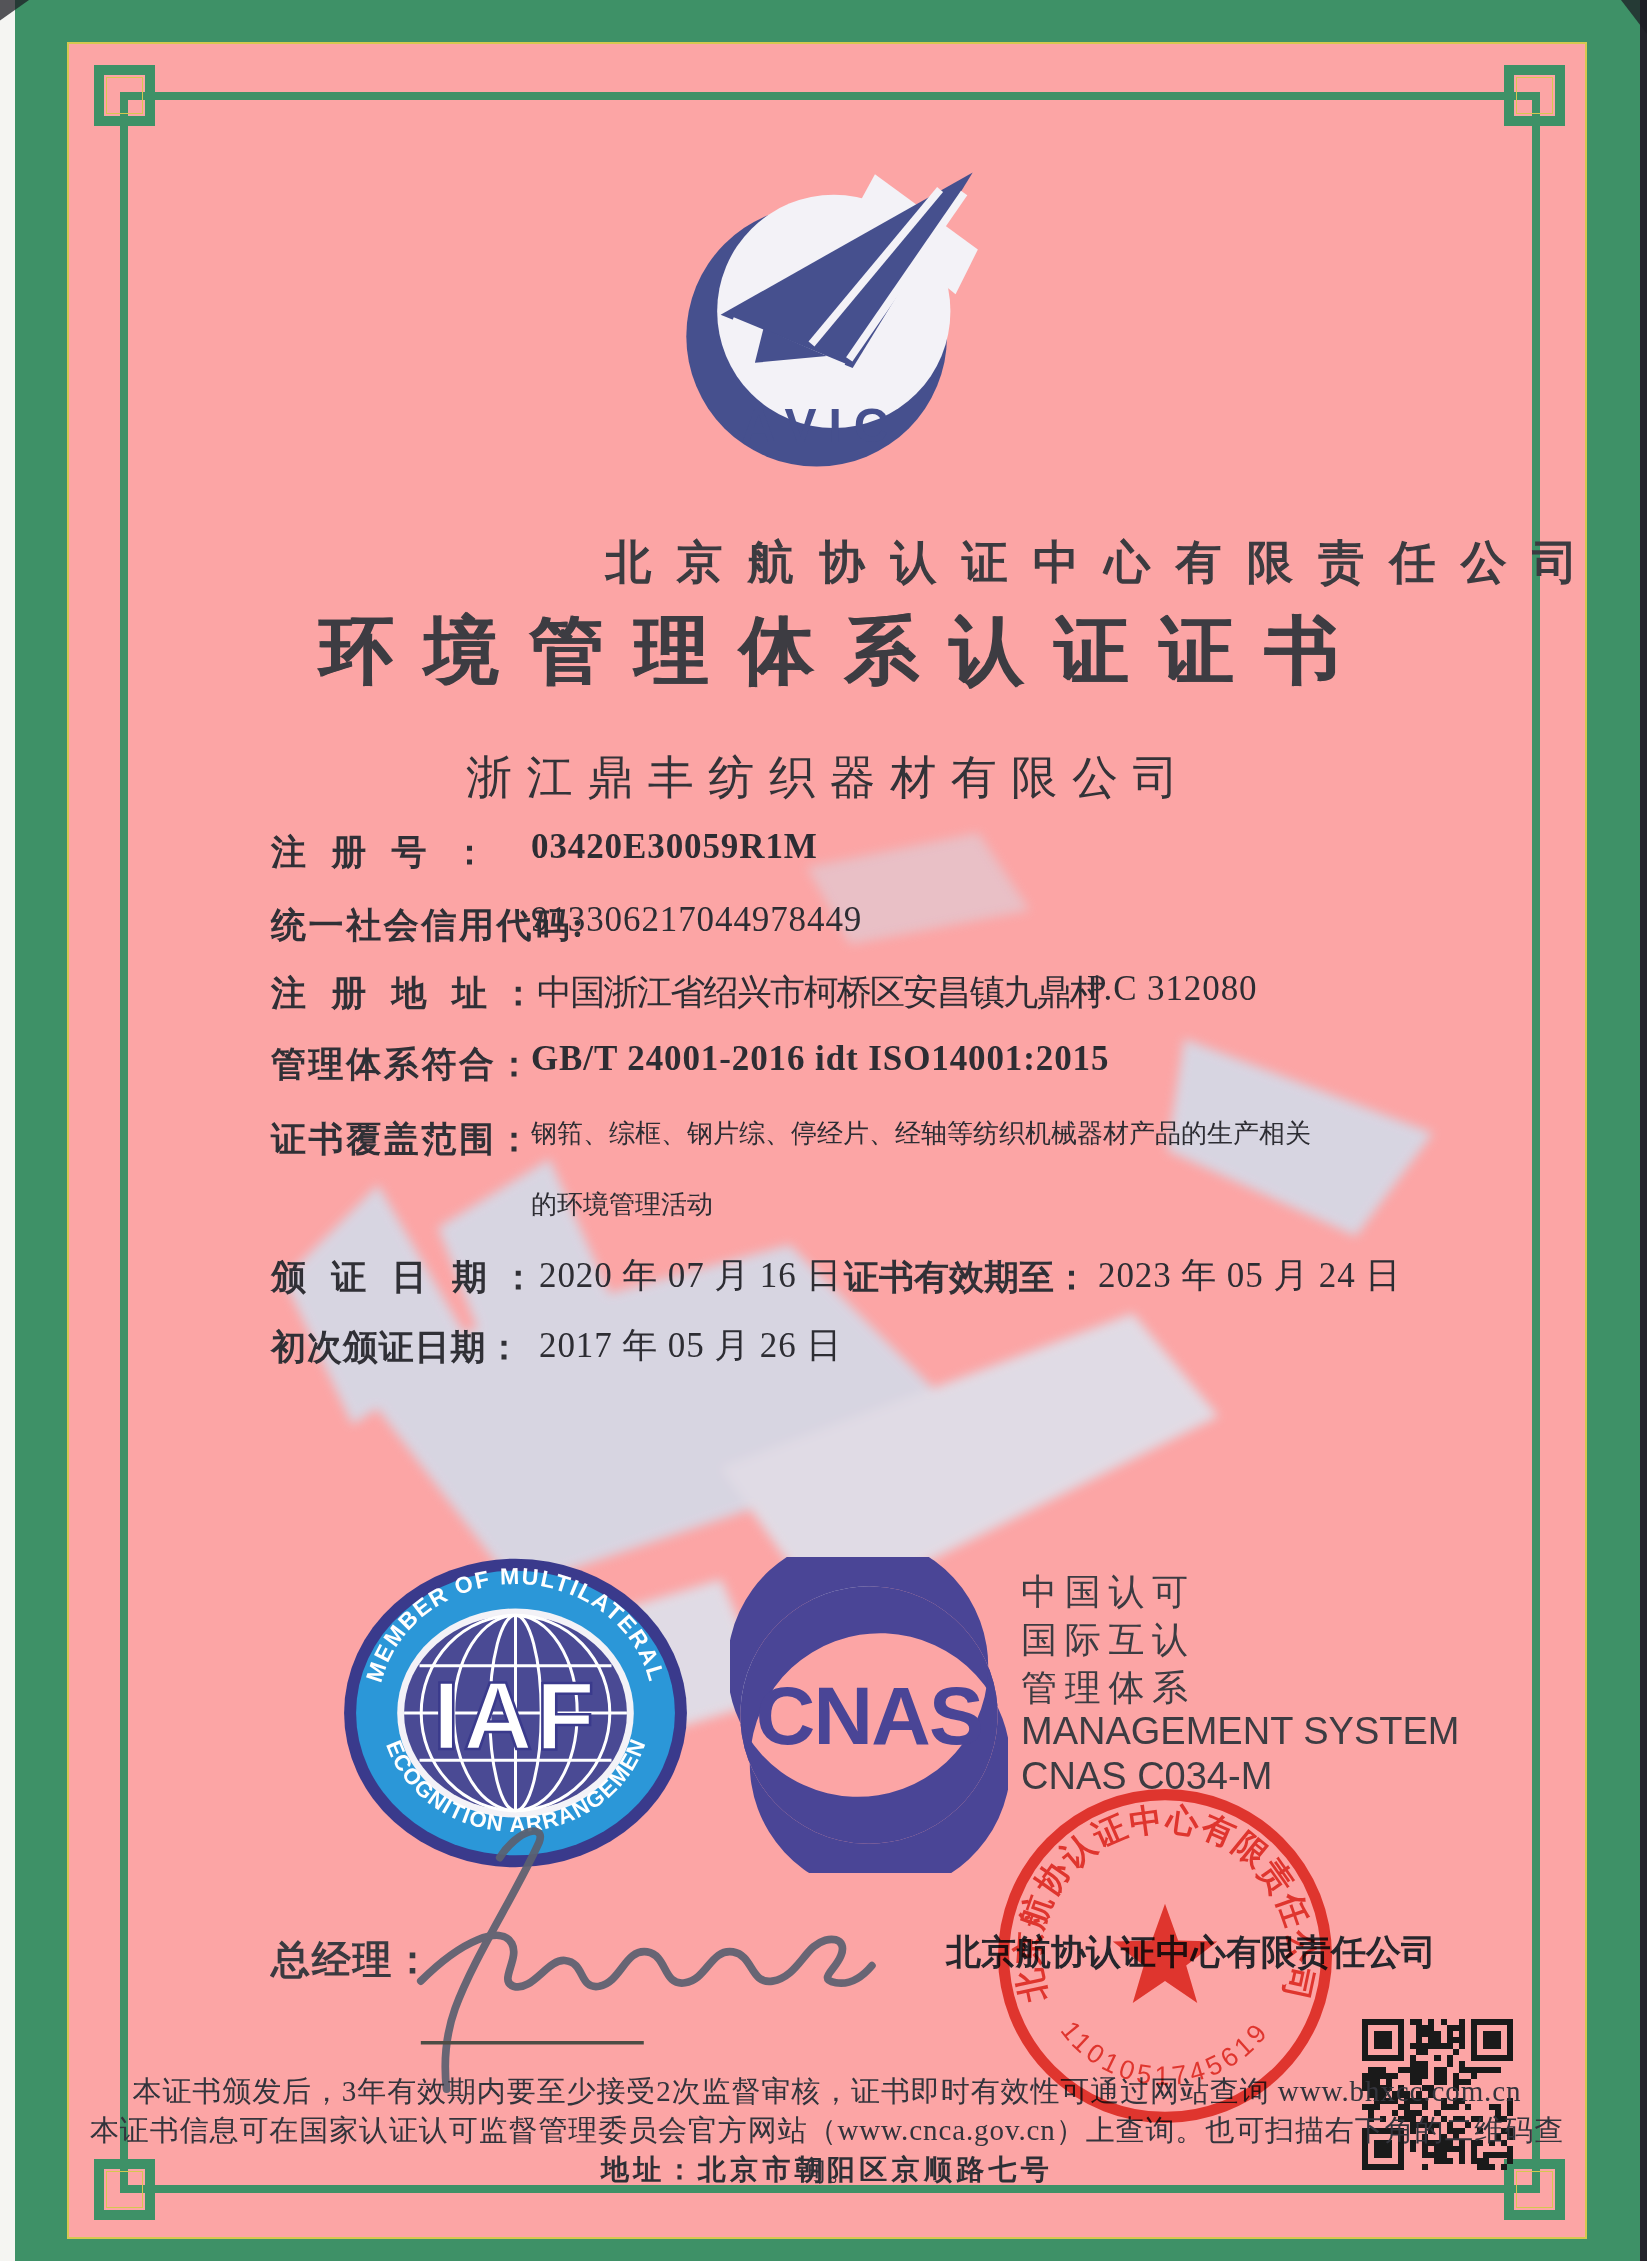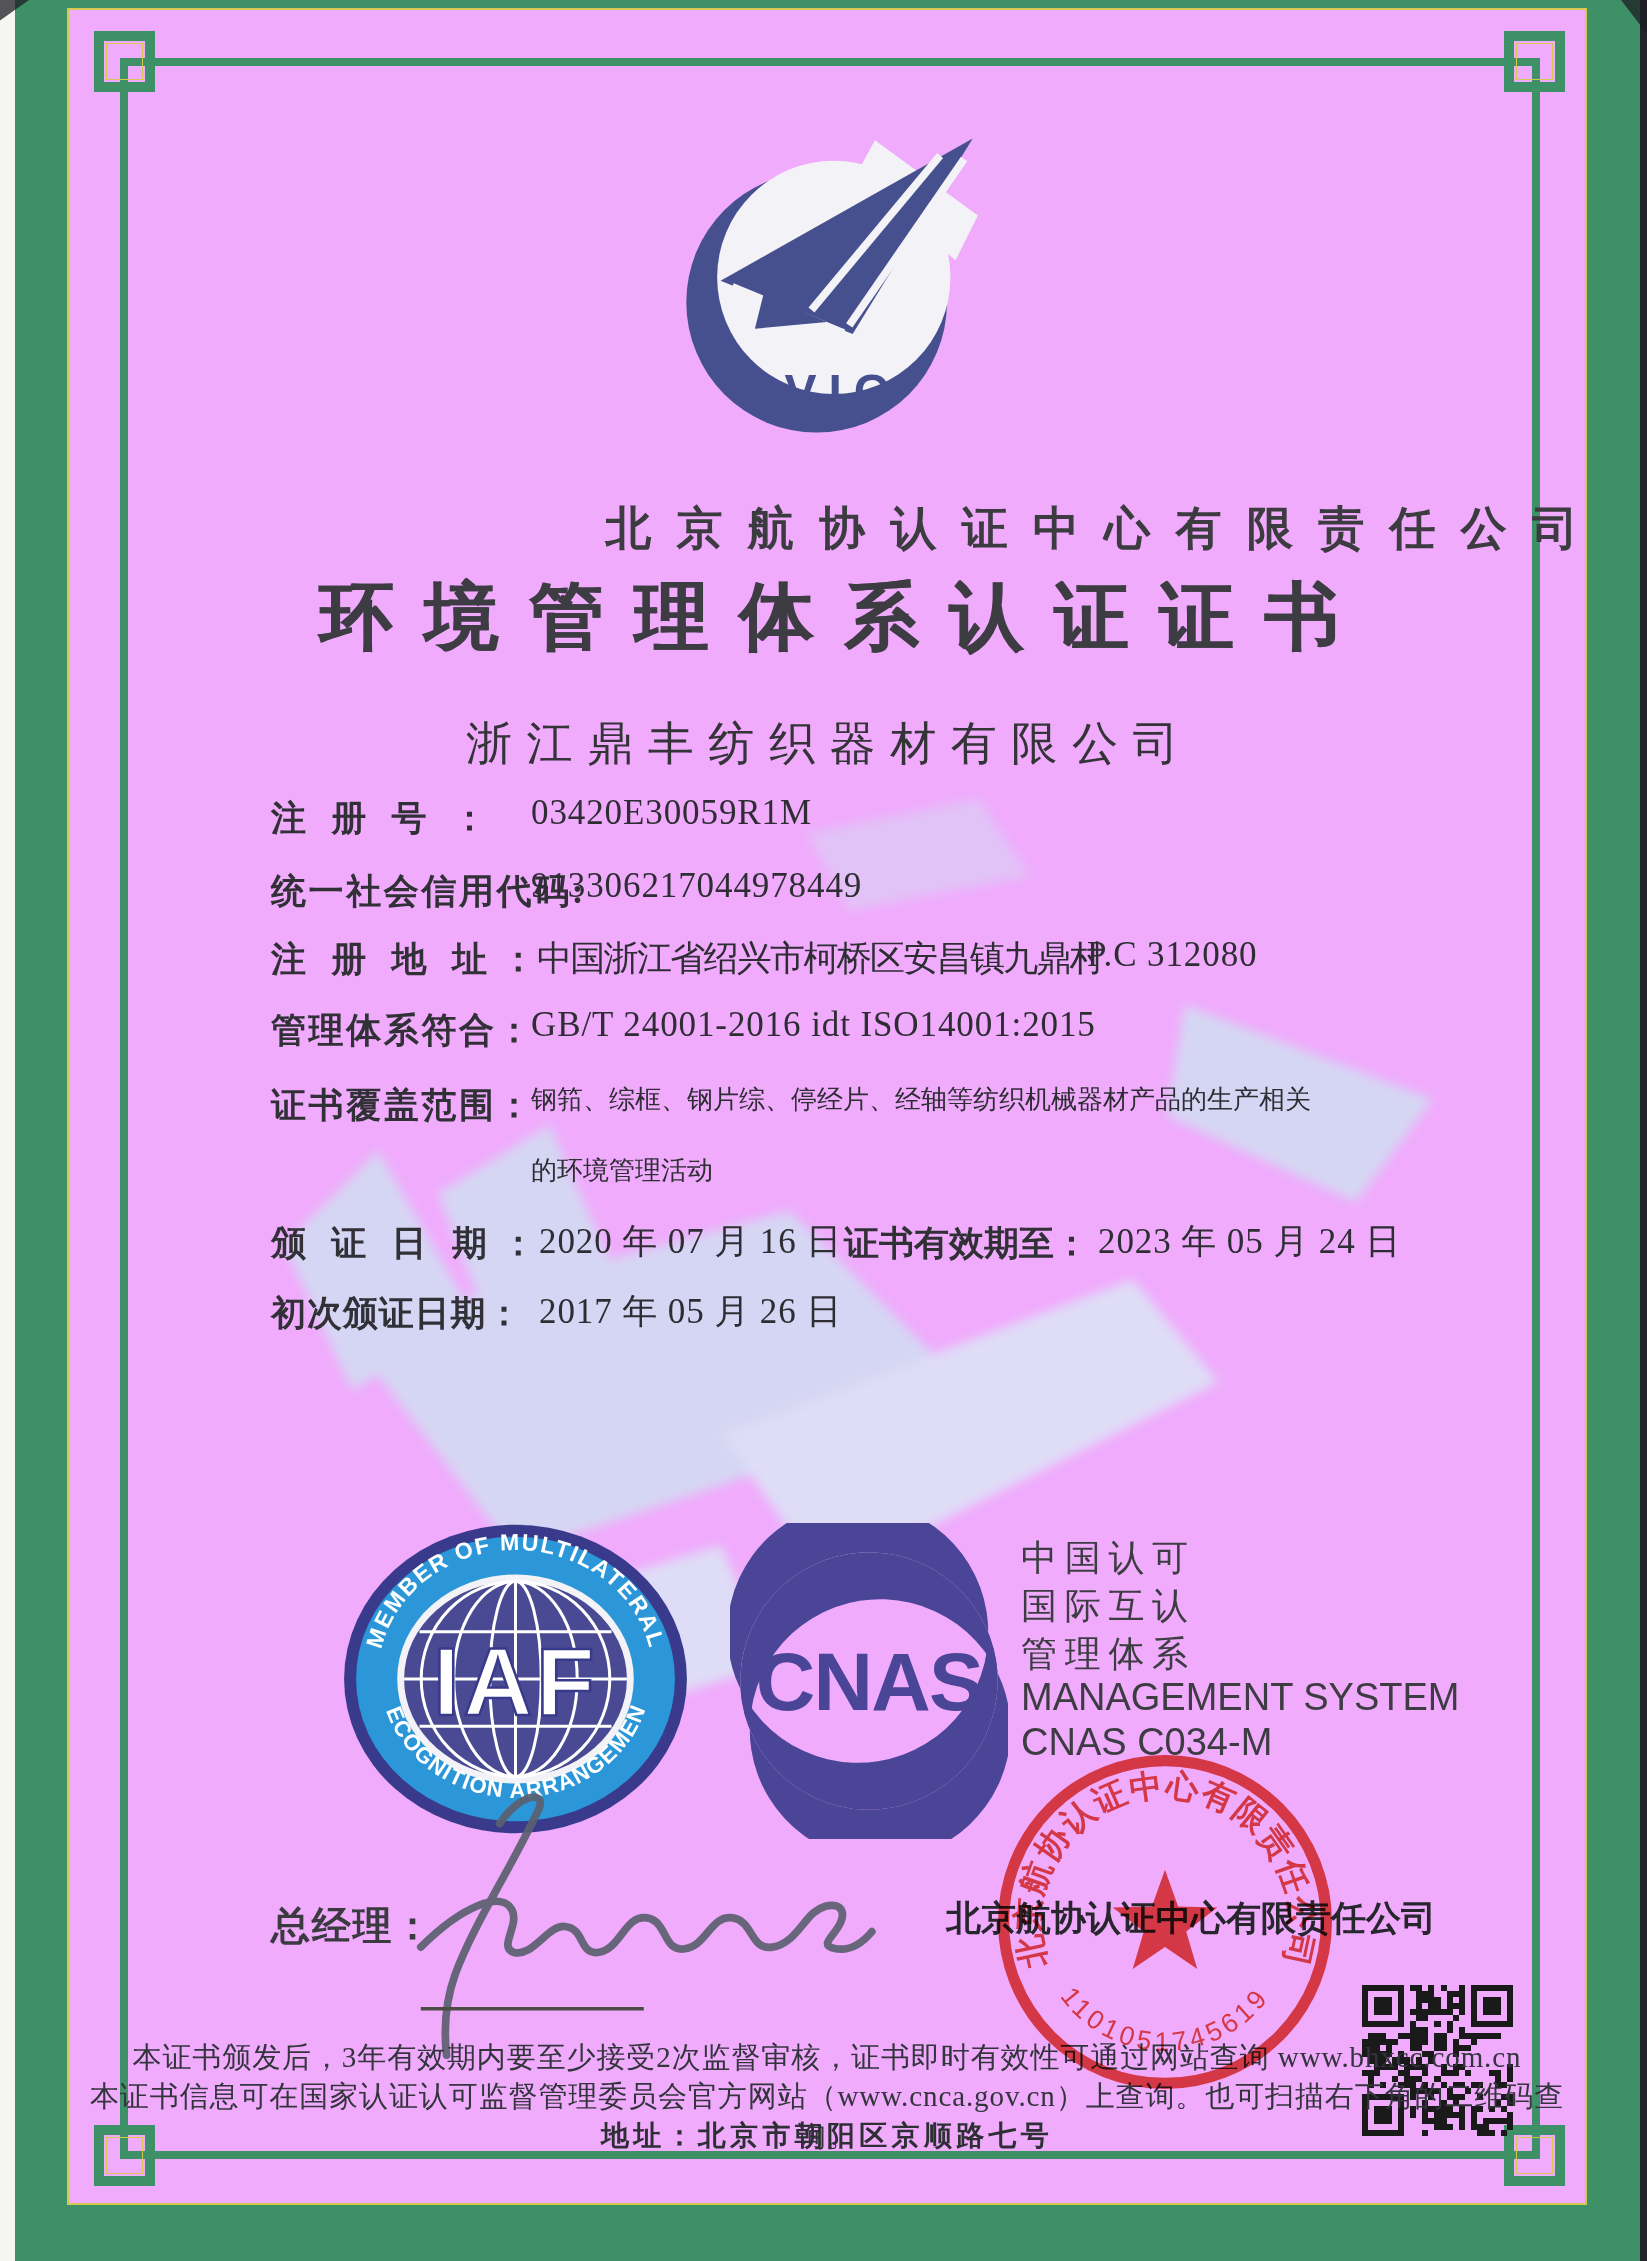--- a/index.html
+++ b/index.html
@@ -1,22 +1,22 @@
 <!DOCTYPE html>
 <html style="font-size:13.7px"><head>
 <meta charset="utf-8">
 <style>
   html,body{margin:0;padding:0;background:#666;}
   .stage{position:relative;width:1647px;height:2261px;overflow:hidden;
          background:#3E9167;font-family:"Liberation Serif","DejaVu Serif",serif;}
   .scan-strip-left{position:absolute;left:0;top:0;width:15.4px;height:100%;background:#f5f5f2;}
   .scan-strip-right{position:absolute;right:0;top:0;width:6.9px;height:100%;background:#23232a;}
   .scan-mark{position:absolute;background:#1d1d24;opacity:.75;}
-  .paper{position:absolute;left:67px;top:8px;width:1516px;height:2193px;
-         background:#f0abfc;border:2.6px solid #D5C84F;box-sizing:content-box;}
+  .paper{position:absolute;left:67px;top:42px;width:1516px;height:2193px;
+         background:#fca5a5;border:2.6px solid #D5C84F;box-sizing:content-box;}
   
   .inner-frame{position:absolute;left:51px;top:48px;right:45px;bottom:44px;
                border:8.6px solid #3E9167;pointer-events:none;}
   .corner-square{position:absolute;width:41px;height:41px;border:10.3px solid #3E9167;
                  outline:1.7px solid #D5C84F;outline-offset:-13.7px;background:transparent;}
   .cs-tl{left:25px;top:21.4px;}
   .cs-tr{left:1435px;top:21.4px;}
   .cs-bl{left:25px;top:2115px;}
   .cs-br{left:1435px;top:2115px;}
   
@@ -25,21 +25,21 @@
   .abs{position:absolute;}
   .title1{left:0;width:100%;top:488px;text-align:right;font-size:46px;font-weight:700;
           color:#3b3b40;letter-spacing:26.6px;padding-left:26.6px;box-sizing:border-box;}
   .title2{left:0;width:100%;top:558px;text-align:center;font-size:74px;font-weight:900;
           color:#3d3c42;letter-spacing:31px;padding-left:34px;box-sizing:border-box;
           text-shadow:1.3px 0 0 currentColor;}
   .company{left:0;width:100%;top:703px;text-align:center;font-size:46px;font-weight:500;
            color:#333338;letter-spacing:14.6px;padding-left:5.1px;box-sizing:border-box;}
   .lbl{font-size:35px;font-weight:700;color:#303036;letter-spacing:2.6px;white-space:pre;}
   .val{font-size:35px;color:#2d2d33;letter-spacing:0.9px;white-space:pre;}
-  .val.bold{font-weight:400;}
+  .val.bold{font-weight:700;}
   .val.small{font-size:26px;letter-spacing:0;}
   .accr-cn{font-size:36px;color:#3c3c42;letter-spacing:7.7px;text-align:center;}
   .accr-en{font-family:"Liberation Sans","DejaVu Sans",sans-serif;font-size:38px;color:#3c3c42;}
   .gm-label{font-size:39px;font-weight:700;color:#3a3a40;letter-spacing:1.7px;}
   .issuer-overlay{font-size:35px;font-weight:700;color:#26262c;letter-spacing:0px;z-index:3;white-space:pre;}
   .seal-svg{z-index:4;mix-blend-mode:multiply;}
   .footer-line{left:0;width:100%;text-align:center;font-size:29px;color:#33343c;letter-spacing:0.9px;}
   .footer-addr{left:0;width:100%;text-align:center;font-size:28px;font-weight:700;color:#2e2f35;letter-spacing:4.3px;}
   svg text{user-select:none;}
 </style>

